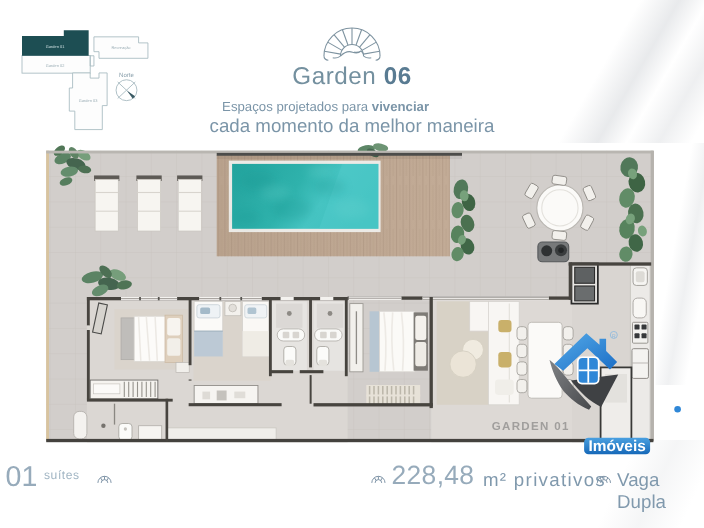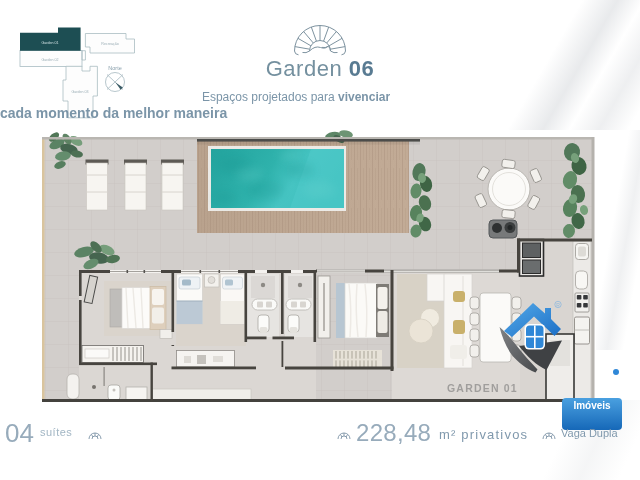--- a/index.html
+++ b/index.html
@@ -66,21 +66,21 @@
       <path d="M53.5 33 Q53.2 36.5 49.5 36.8"></path>
       <path d="M17.5 33 Q14 35.5 10.5 34.5"></path>
       <path d="M38.5 33 Q42 35.5 45.5 34.5"></path>
     </g>
   </svg>
 
   <div class="abs" style="left:0;top:56px;width:640px;text-align:center;font-size:22px;letter-spacing:0.5px;color:#74909f;font-weight:400;">Garden <b style="color:#597b92;font-weight:700;">06</b></div>
 
   <div class="abs" style="left:0;top:90px;width:592px;text-align:center;font-size:12px;color:#7b95a8;">Espaços projetados para <b>vivenciar</b></div>
 
-  <div class="abs" style="left:0;top:105px;width:640px;text-align:left;font-size:14px;color:#7b95a8;font-weight:700;">cada momento da melhor maneira</div>
+  <div class="abs" style="left:0;top:105px;width:640px;text-align:center;font-size:17px;color:#7b95a8;font-weight:400;">cada momento da melhor maneira</div>
 
   <svg class="abs" style="left:0;top:0" width="640" height="480" viewBox="0 0 640 480">
     <defs>
       <linearGradient id="poolg" x1="0" y1="0" x2="1" y2="0.3">
         <stop offset="0" stop-color="#23a39d"></stop>
         <stop offset="0.5" stop-color="#2fb2ac"></stop>
         <stop offset="0.72" stop-color="#46c4c2"></stop>
         <stop offset="1" stop-color="#3fc0bf"></stop>
       </linearGradient>
       <linearGradient id="deckg" x1="0" y1="0" x2="1" y2="0">
@@ -491,23 +491,23 @@
 
     <rect x="36.5" y="28" width="20.5" height="25.5" rx="4.5" fill="#ffffff"></rect>
     <rect x="38" y="29.5" width="17.5" height="22.5" rx="3.5" fill="#2f87d7"></rect>
     <line x1="46.8" y1="29.5" x2="46.8" y2="52" stroke="#fff" stroke-width="1.6"></line>
     <line x1="38" y1="40.7" x2="55.5" y2="40.7" stroke="#fff" stroke-width="1.6"></line>
   </svg>
 
 
   <div class="abs" style="left:613px;top:369px;width:6px;height:6px;border-radius:50%;background:#2f87d7;"></div>
 
-  <div class="abs" style="left:562px;top:398px;width:60px;height:32px;background:linear-gradient(180deg,#4aa0e0,#1668b8);border-radius:4px;color:#ffffff;font-size:10px;font-weight:700;text-align:center;line-height:15px;">Imóveis</div>
-
-  <div class="abs" style="left:5px;top:418px;font-size:26px;font-weight:400;color:#97abbb;">04</div>
+  <div class="abs" style="left:531px;top:398px;width:60px;height:15px;background:linear-gradient(180deg,#4aa0e0,#1668b8);border-radius:4px;color:#ffffff;font-size:14px;font-weight:700;text-align:center;line-height:15px;">Imóveis</div>
+
+  <div class="abs" style="left:5px;top:418px;font-size:26px;font-weight:400;color:#97abbb;">01</div>
 
   <div class="abs" style="left:40px;top:426px;font-size:11px;color:#a2b6c4;letter-spacing:0.5px;">suítes</div>
 
   <svg class="abs" style="left:87px;top:429px" width="16" height="12" viewBox="0 0 16 12">
     <g fill="none" stroke="#7d93a6" stroke-width="0.9">
       <path d="M2 10 A6 6 0 0 1 14 10"></path>
       <path d="M5 10 A3 3 0 0 1 11 10"></path>
       <line x1="8" y1="4" x2="8" y2="7"></line>
       <line x1="4.5" y1="5.5" x2="6" y2="8"></line>
       <line x1="11.5" y1="5.5" x2="10" y2="8"></line>
@@ -520,27 +520,27 @@
       <path d="M2 10 A6 6 0 0 1 14 10"></path>
       <path d="M5 10 A3 3 0 0 1 11 10"></path>
       <line x1="8" y1="4" x2="8" y2="7"></line>
       <line x1="4.5" y1="5.5" x2="6" y2="8"></line>
       <line x1="11.5" y1="5.5" x2="10" y2="8"></line>
     </g>
   </svg>
 
   <div class="abs" style="left:356px;top:419px;font-size:24px;font-weight:400;color:#97abbb;letter-spacing:0.3px;">228,48</div>
 
-  <div class="abs" style="left:439px;top:427px;font-size:13px;letter-spacing:1.2px;color:#8099ad;">m² privativos</div>
+  <div class="abs" style="left:439px;top:427px;font-size:17px;letter-spacing:1.2px;color:#8099ad;">m² privativos</div>
 
   <svg class="abs" style="left:541px;top:429px" width="16" height="12" viewBox="0 0 16 12">
     <g fill="none" stroke="#7d93a6" stroke-width="0.9">
       <path d="M2 10 A6 6 0 0 1 14 10"></path>
       <path d="M5 10 A3 3 0 0 1 11 10"></path>
       <line x1="8" y1="4" x2="8" y2="7"></line>
       <line x1="4.5" y1="5.5" x2="6" y2="8"></line>
       <line x1="11.5" y1="5.5" x2="10" y2="8"></line>
     </g>
   </svg>
 
-  <div class="abs" style="left:561px;top:427px;font-size:11px;color:#8099ad;">Vaga Dupla</div>
+  <div class="abs" style="left:561px;top:427px;font-size:17px;color:#8099ad;">Vaga Dupla</div>
 
 </div>
 
 </body></html>

